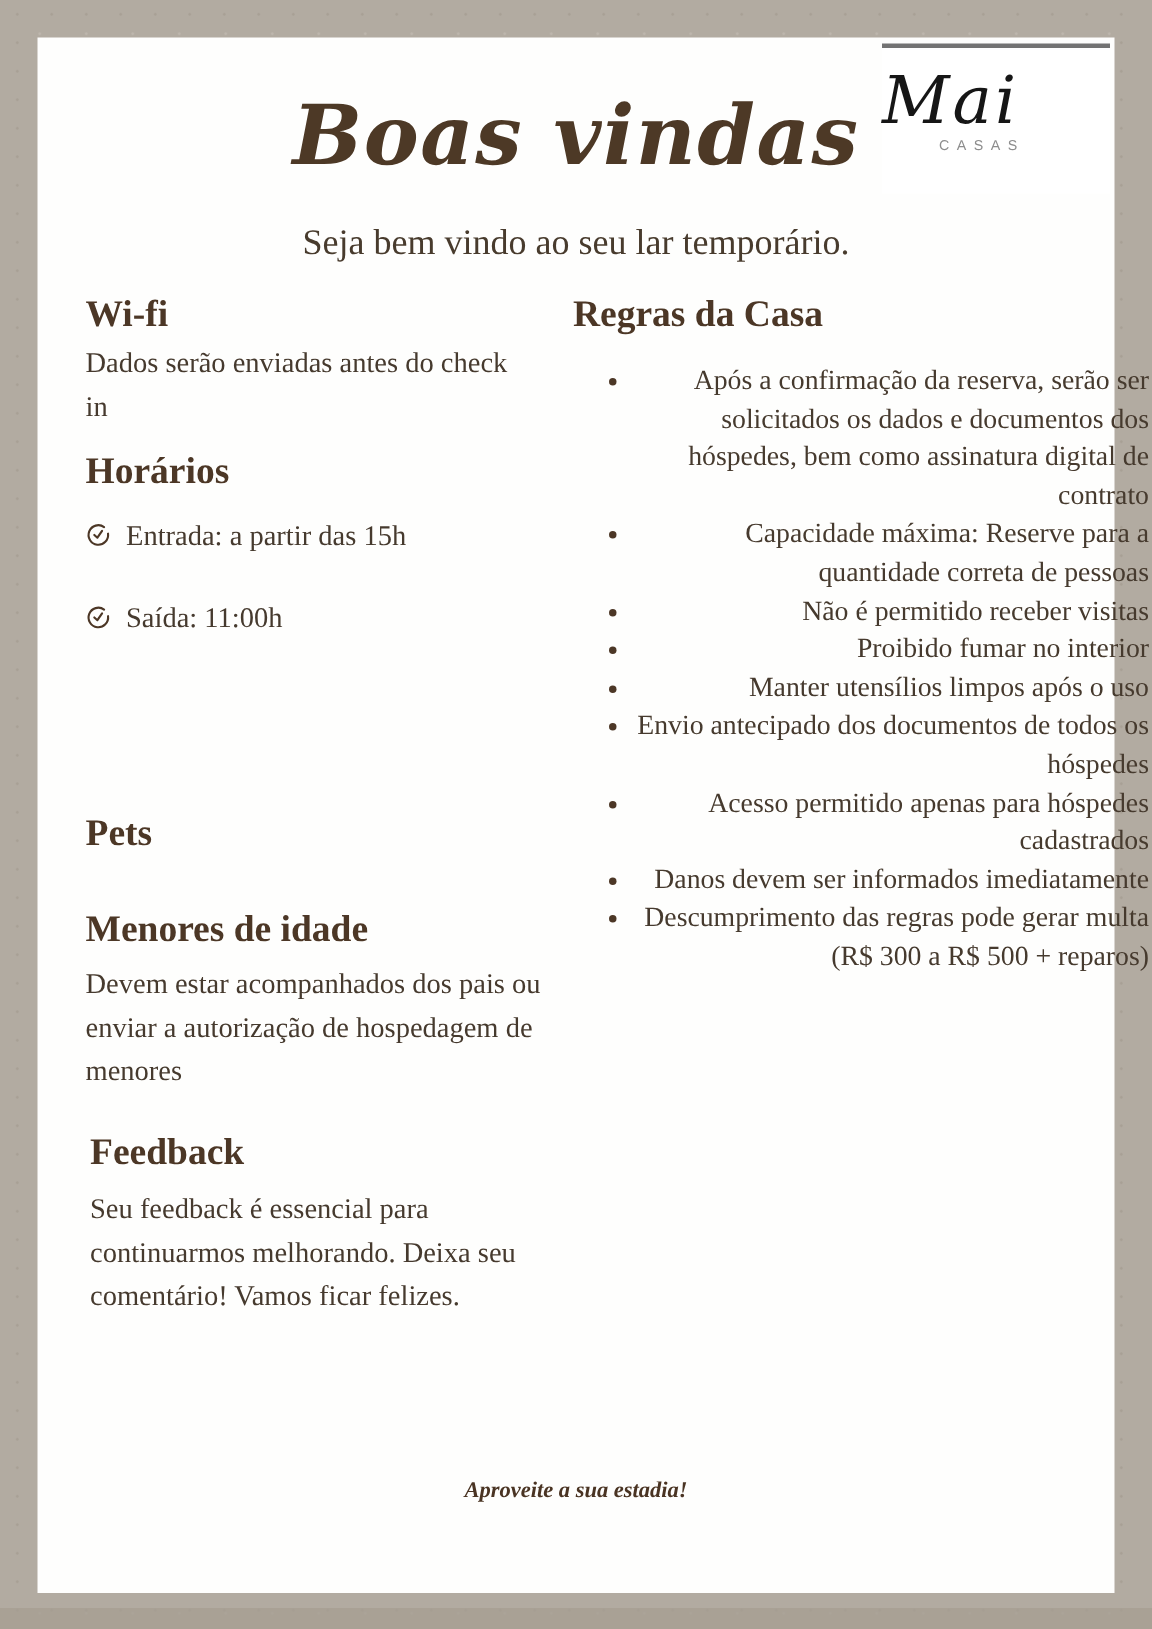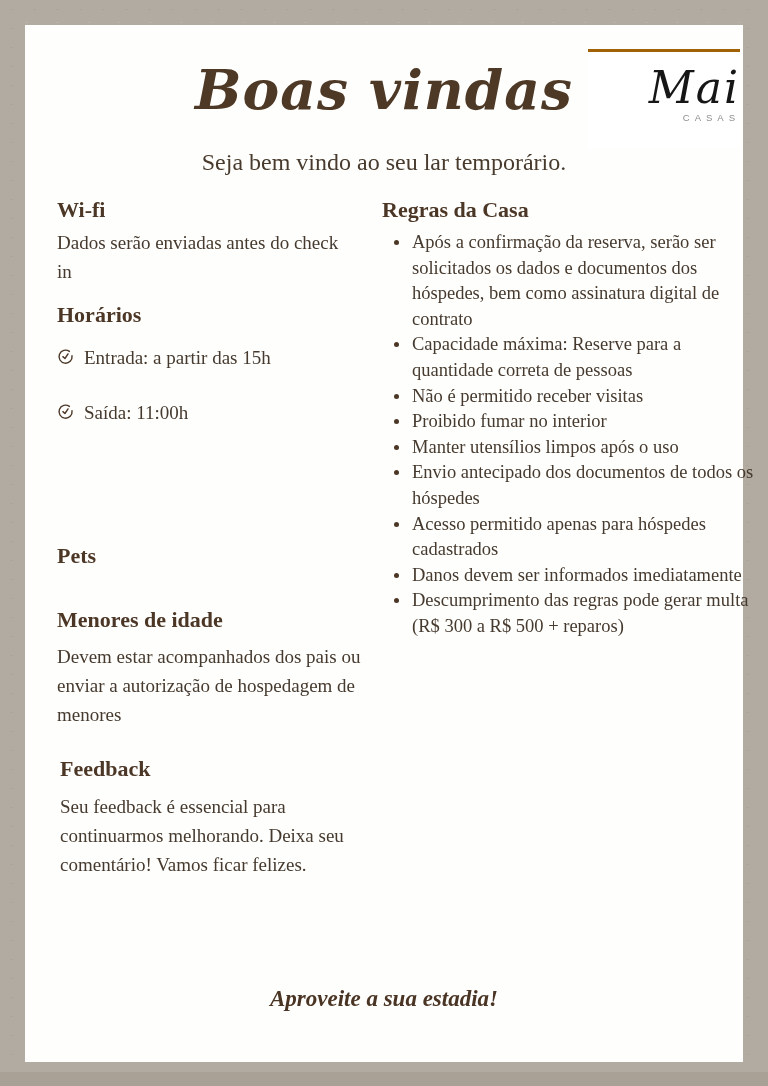--- a/index.html
+++ b/index.html
@@ -32,72 +32,72 @@
     font-style:italic; font-weight:700;
     font-size:55px; letter-spacing:1px;
     color:#4d3926;
   }
   .subtitle{
     position:absolute; top:124px; left:0; width:100%;
     text-align:center; font-size:24px; color:#483b2d;
   }
 
   .logo-box{
-    position:absolute; left:563px; top:24px; width:152px; height:97px;
-    background:#ffffff; border-top:3px solid #a16207;
-    text-align:right;
+    position:absolute; left:563px; top:4px; width:152px; height:97px;
+    background:#ffffff; border-top:3px solid #737373;
+    text-align:left;
   }
   .logo-name{
     font-family:"DejaVu Serif", serif; font-style:italic;
     font-size:44px; color:#161616; line-height:1;
     margin-top:14px; letter-spacing:2px;
   }
   .logo-tagline{
     font-family:"Liberation Sans", sans-serif;
     font-size:9.5px; letter-spacing:5px; color:#8d8d8d;
     margin-top:2px; margin-left:38px; text-transform:uppercase;
   }
 
   
   .h{
-    font-weight:700; font-size:22px; color:#4c3726; line-height:30px;
+    font-weight:700; font-size:25px; color:#4c3726; line-height:30px;
   }
   .p{
     font-size:19px; color:#463a2e; line-height:29px;
   }
 
   
   .abs{position:absolute;}
   .leftcol{left:32px; width:318px;}
 
   .horario-item{
     display:flex; align-items:flex-start; gap:10px;
     font-size:19px; color:#463a2e; line-height:29px;
   }
   .clock{flex:0 0 auto; margin-top:5px;}
 
   
   .rules-head{position:absolute; left:357px; top:170px; width:352px;}
   .rules-list{
     position:absolute; left:357px; top:205px; width:342px;
-    margin:0; padding:0 0 0 30px; list-style:none;
+    margin:12px; padding:0 0 0 30px; list-style:none;text-align:right;
   }
   .rules-list li{
     position:relative; font-size:18.5px; color:#463a2e;
     line-height:25.6px; margin:0;
   }
   .rules-list li::before{
     content:""; position:absolute; left:-18px; top:10px;
     width:5px; height:5px; border-radius:50%; background:#4c3726;
   }
 
   .footer{
     position:absolute; top:961px; left:0; width:100%;
     text-align:center; font-weight:700; font-style:italic;
-    font-size:23px; color:#4a3423;
+    font-size:15px; color:#4a3423;
   }
 </style>
 </head>
 <body>
 
 <div class="frame">
   <div class="frame-bottom-edge"></div>
 
   <div class="page">
 

